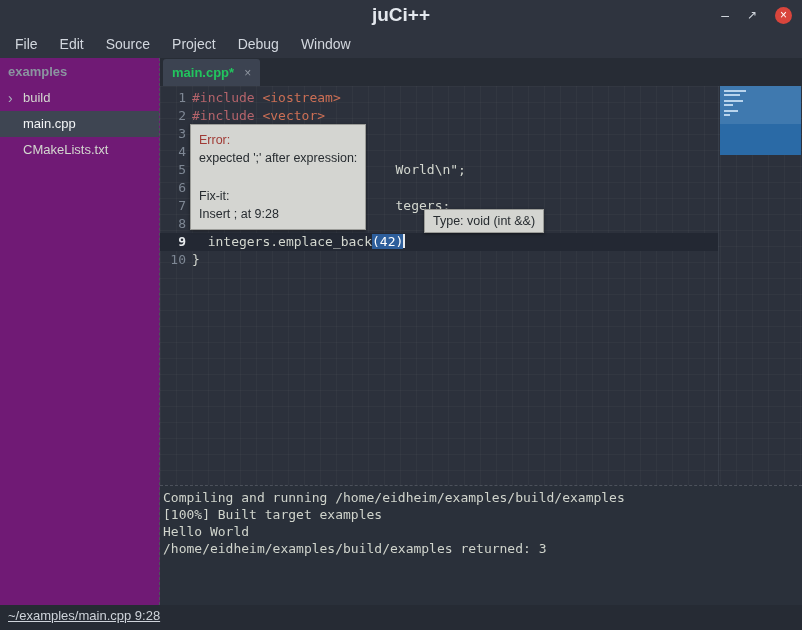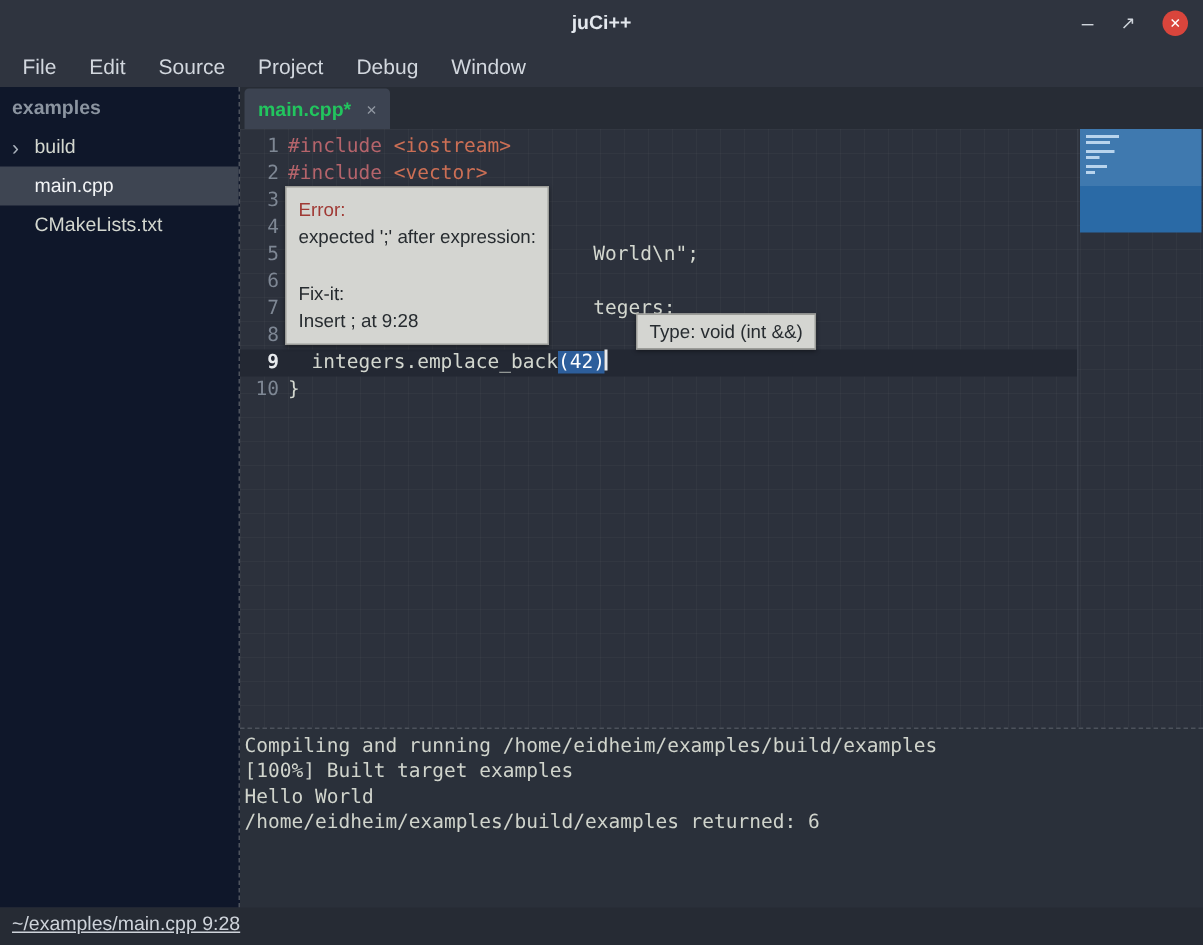--- a/index.html
+++ b/index.html
@@ -6,35 +6,35 @@
   body {
     width:802px; height:630px; position:relative; overflow:hidden;
     background:#2c313c; font-family:"Liberation Sans", sans-serif;
     -webkit-font-smoothing:antialiased;
   }
   .app { position:absolute; inset:0; }
 
   
   .titlebar { position:absolute; left:0; top:0; width:802px; height:30px; background:#2f343f; }
   .title { position:absolute; left:0; right:0; top:0; height:30px; line-height:30px;
-           text-align:center; color:#e4e8ee; font-size:13px; font-weight:bold; }
+           text-align:center; color:#e4e8ee; font-size:19px; font-weight:bold; }
   .win-controls { position:absolute; right:10px; top:0; height:30px; display:flex; align-items:center; gap:18px; }
   .win-btn { color:#cfd4db; font-size:14px; line-height:1; cursor:default; }
   .win-btn.restore { font-size:12px; }
   .win-btn.close { width:17px; height:17px; border-radius:50%; background:#d9453c;
                    display:flex; align-items:center; justify-content:center; }
   .win-btn.close span { color:#ffffff; font-size:12px; line-height:1; }
 
   
   .menubar { position:absolute; left:0; top:30px; width:802px; height:28px; background:#2f343f;
              display:flex; align-items:center; padding-left:4px; box-sizing:border-box; }
   .menu-item { padding:0 11px; color:#d2d7de; font-size:14px; height:28px; line-height:28px; }
 
   
-  .sidebar { position:absolute; left:0; top:58px; width:160px; height:547px; background:#0f172a;
+  .sidebar { position:absolute; left:0; top:58px; width:160px; height:547px; background:#701a75;
              border-right:1px dashed #4d525c; box-sizing:border-box; }
   .sb-header { height:27px; line-height:27px; padding-left:8px; color:#8b94a0;
                font-weight:bold; font-size:13px; }
   .sb-item { height:26px; line-height:26px; padding-left:23px; color:#d3d7cf; font-size:13px; position:relative; }
   .sb-item .chev { position:absolute; left:8px; top:0; color:#aab2bc; font-size:14px; }
   .sb-item.selected { background:#3e4552; color:#f2f4f6; }
 
   
   .main { position:absolute; left:160px; top:58px; width:642px; height:547px; }
   .tabbar { position:relative; height:28px; background:#272c35; }
@@ -169,21 +169,21 @@
         <div class="tt-fixit-title">Fix-it:</div>
         <div class="tt-fixit">Insert ; at 9:28</div>
       </div>
       <div class="tooltip type-tt">Type: void (int &amp;&amp;)</div>
     </div>
 
     <div class="output">
         <div class="out-line">Compiling and running /home/eidheim/examples/build/examples</div>
         <div class="out-line">[100%] Built target examples</div>
         <div class="out-line">Hello World</div>
-        <div class="out-line">/home/eidheim/examples/build/examples returned: 6</div>
+        <div class="out-line">/home/eidheim/examples/build/examples returned: 3</div>
       </div>
   </div>
 
   <div class="statusbar">
     <div class="sb-left">~/examples/main.cpp 9:28</div>
     <div class="sb-right">
       <span class="err">1 error</span><span>, </span><span class="fix">1 fix it</span>
     </div>
   </div>
 

